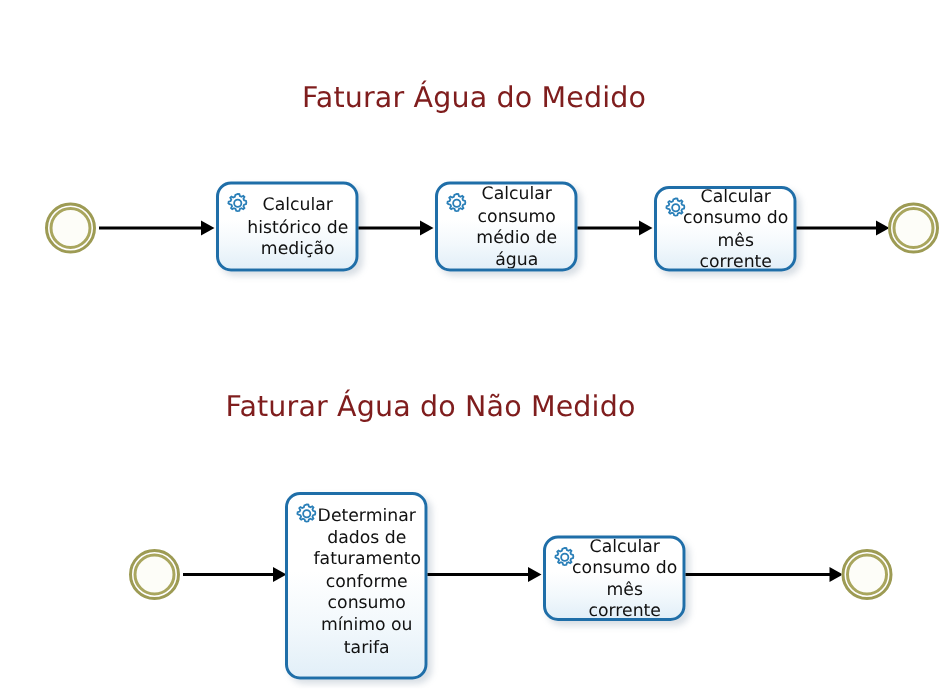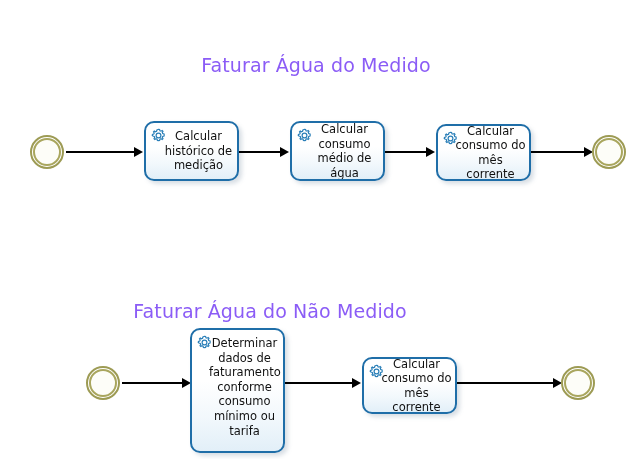--- a/index.html
+++ b/index.html
@@ -13,21 +13,21 @@
     height: 459px;
     background: #ffffff;
     overflow: hidden;
     font-family: "DejaVu Sans", "Liberation Sans", sans-serif;
   }
 
   
   .diagram-title {
     position: absolute;
     text-align: center;
-    color: #8b5cf6;
+    color: #7f1d1d;
     font-size: 19px;
     font-weight: 400;
     letter-spacing: 0.1px;
     white-space: nowrap;
     font-family: "DejaVu Sans", "Liberation Sans", sans-serif;
   }
 
   
   .event {
     position: absolute;
@@ -176,21 +176,21 @@
 
   <div class="connector" style="left:531px; top:151px; width:55px;"></div>
   <div class="arrowhead" style="left:584px; top:147px;"></div>
 
   <div class="event" style="left:592px; top:135px; width:34px; height:34px;">
     <div class="ring-shadow"></div>
     <div class="ring-outer"></div>
     <div class="ring-inner"></div>
   </div>
 
-  <div class="diagram-title" style="left:0; top:260px; width:540px;margin-top:40px;">Faturar Água do Não Medido</div>
+  <div class="diagram-title" style="left:17px; top:260px; width:540px;">Faturar Água do Não Medido</div>
 
   <div class="event" style="left:86px; top:366px; width:34px; height:34px;">
     <div class="ring-shadow"></div>
     <div class="ring-outer"></div>
     <div class="ring-inner"></div>
   </div>
 
   <div class="connector" style="left:122px; top:382px; width:62px;"></div>
   <div class="arrowhead" style="left:182px; top:378px;"></div>
 

